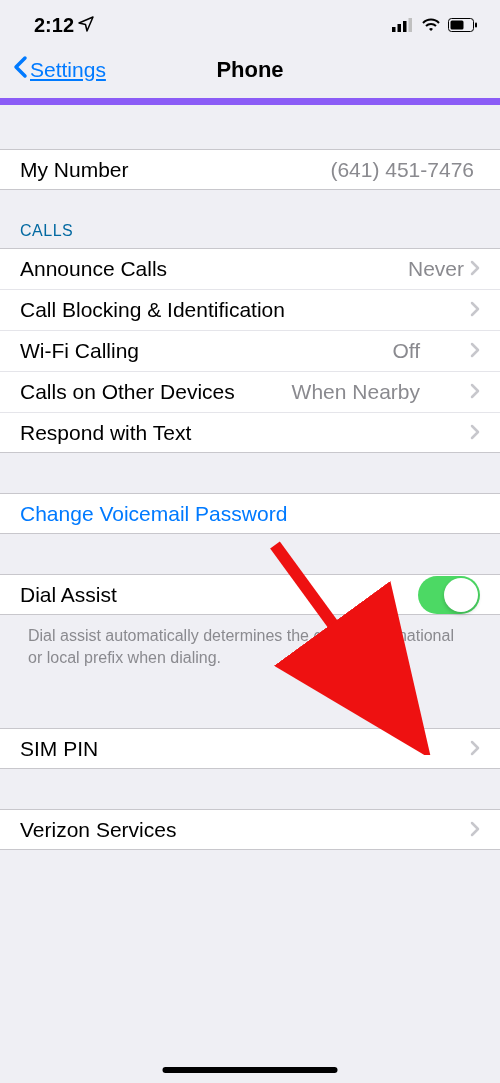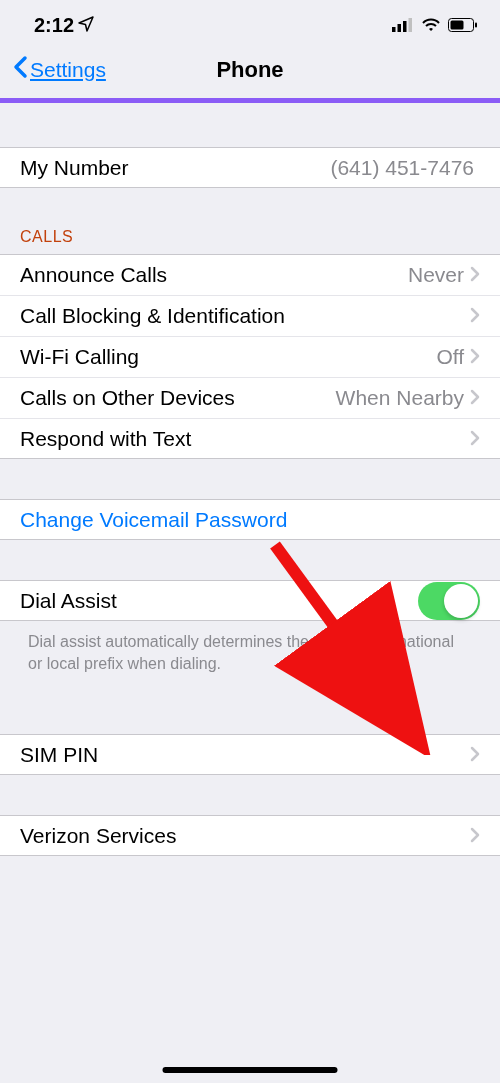--- a/index.html
+++ b/index.html
@@ -32,21 +32,21 @@
     .status-right {
       display: flex;
       align-items: center;
       gap: 7px;
     }
     .nav-bar {
       display: flex;
       align-items: center;
       padding: 10px 12px 14px;
       position: relative;
-      border-bottom: 5px solid #8b5cf6;
+      border-bottom: 7px solid #8b5cf6;
     }
     .back-button {
       display: flex;
       align-items: center;
       color: #007aff;
       font-size: 21px;
       gap: 2px;
     }
     .back-label {
       text-decoration: underline;
@@ -60,25 +60,25 @@
       color: #000;
     }
     .spacer {
       height: 44px;
     }
     .spacer-small {
       height: 40px;
     }
     .section-header {
       font-size: 16px;
-      color: #c2410c;
+      color: #0369a1;
       padding: 0 20px 8px;
       text-transform: uppercase;
       letter-spacing: 0.5px;
-      margin-top: 40px;
+      margin-top: 32px;
     }
     .section-footer {
       font-size: 16px;
       color: #8a8a8f;
       padding: 10px 28px;
       line-height: 1.35;
     }
     .row {
       background: #fff;
       display: flex;
@@ -92,20 +92,21 @@
     }
     .group .row {
       border-bottom: none;
     }
     .group .row:last-child {
       border-bottom: 0.5px solid #c8c7cc;
       align-items: center;
     }
     .group .row + .row {
       border-top: 0.5px solid #e5e5ea;
+      gap: 44px;
     }
     .row .label {
       flex: 1;
     }
     .row .value {
       color: #8a8a8f;
       font-size: 21px;
       margin-right: 6px;
     }
     .row .link {

